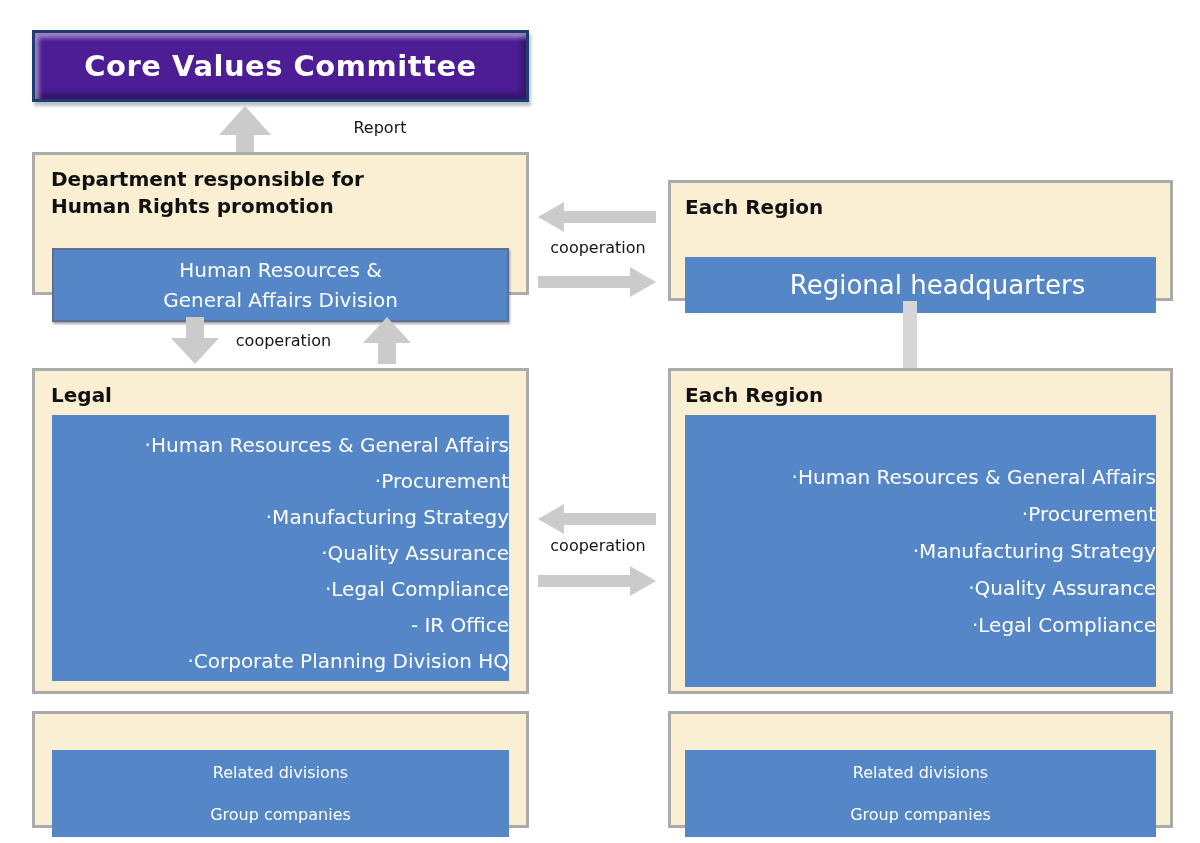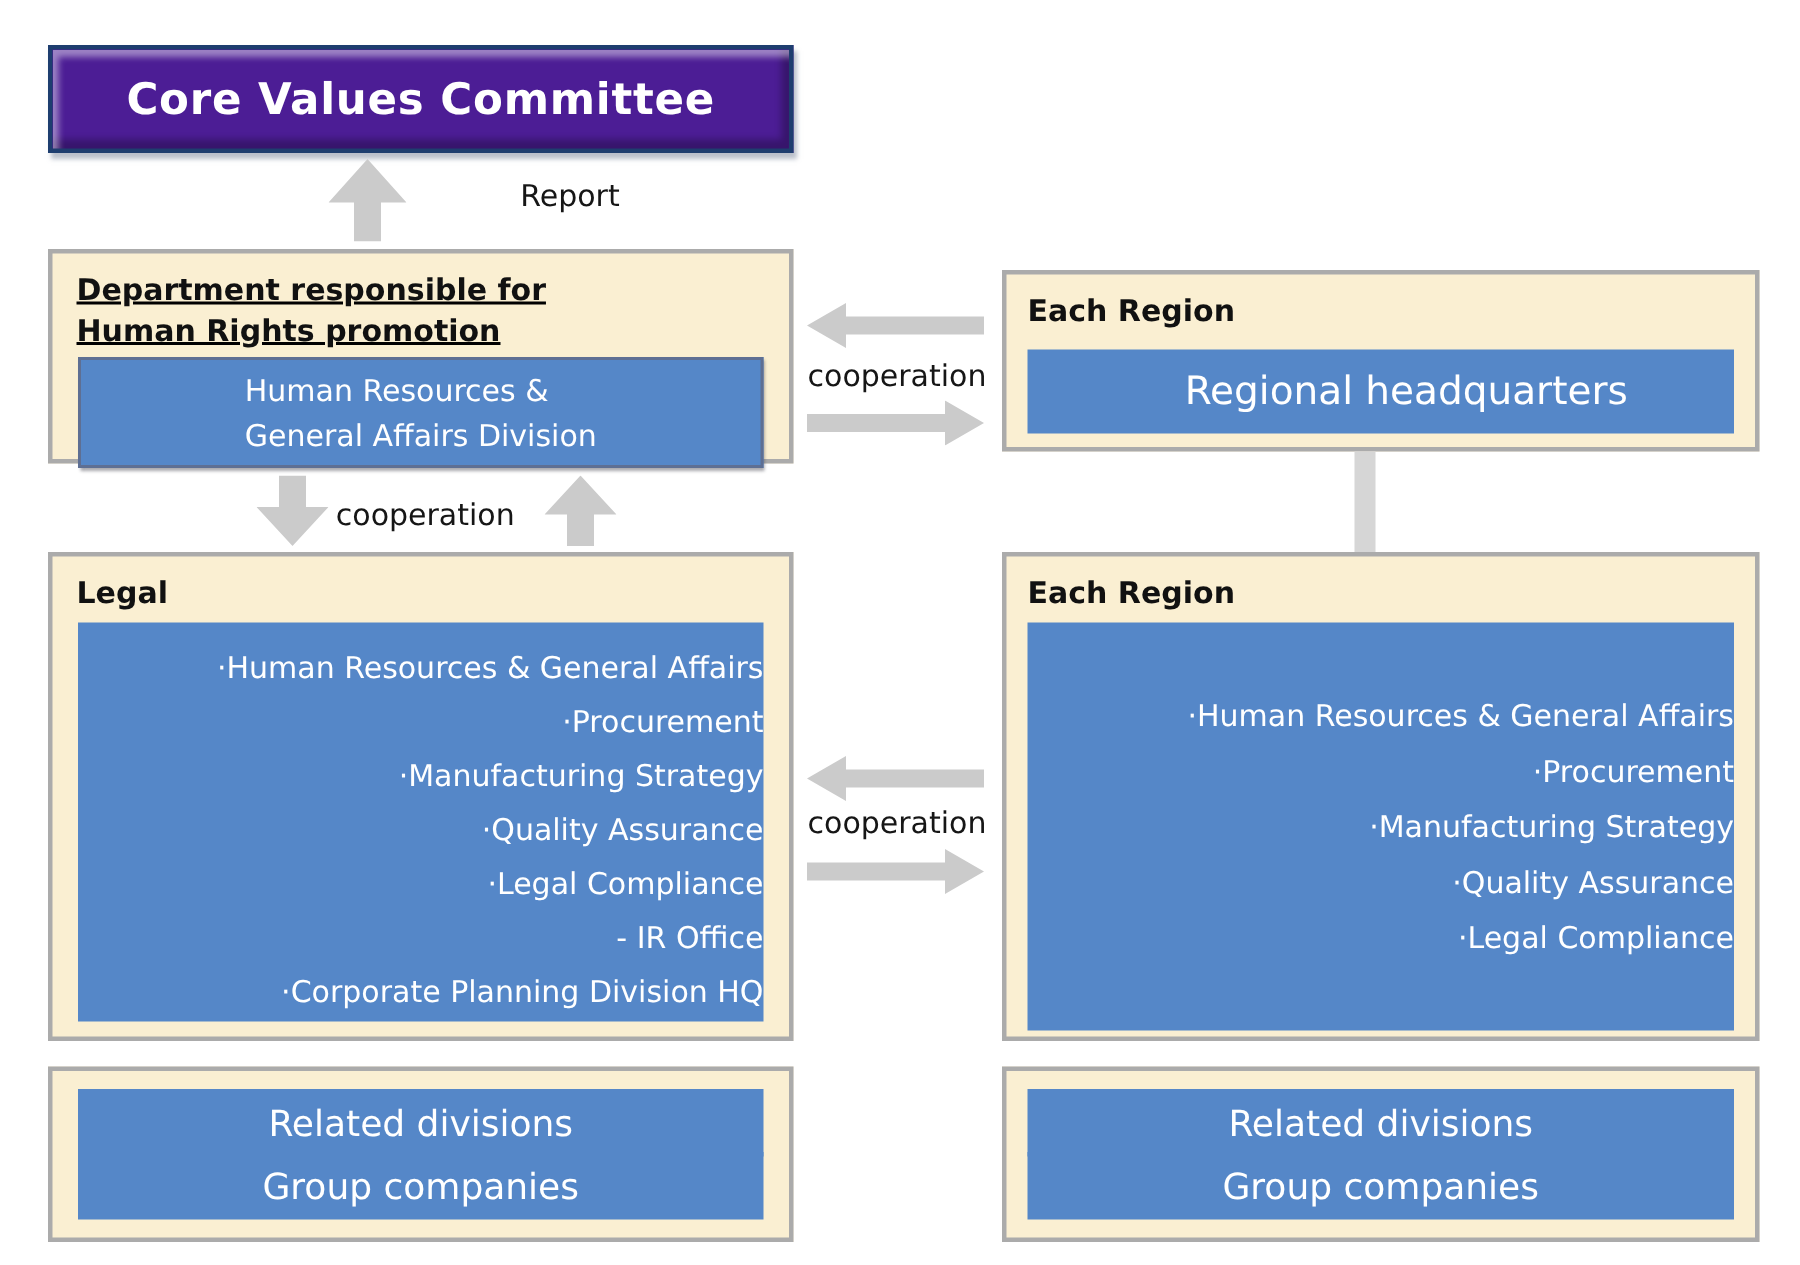--- a/index.html
+++ b/index.html
@@ -23,61 +23,61 @@
   }
   .panel-title {
     font-weight:bold; color:#111111; font-size:20px; line-height:27px;
     padding:11px 0 0 16px; white-space:pre-line;
   }
 
   
   .bluebox {
     position:absolute; background:#5587C8; color:#ffffff;
   }
-  .center-flex { display:flex; flex-direction:column; align-items:center; justify-content:center; text-align:left; }
+  .center-flex { display:flex; flex-direction:column; align-items:center; justify-content:center; text-align:center;margin-top:24px; }
 
   .dept-division {
     left:17px; top:69px; width:457px; height:74px;
     font-size:20px; line-height:30px; white-space:pre-line;
     border:2px solid #5E6F93; box-shadow:1px 2px 2px rgba(60,60,70,0.45);
   }
   .hq-box { left:14px; top:50px; width:471px; height:56px; font-size:26px;padding-left:34px; }
 
   .list-box { padding-top:12px; }
   .list-item { font-size:20px; line-height:36px; color:#ffffff; white-space:pre; padding-left:16px;text-align:right; }
   .region-list { padding-top:44px; }
   .region-list .list-item { line-height:37px; padding-left:28px; }
 
-  .bar { position:absolute; left:17px; width:457px; height:45px; font-size:24px; }
+  .bar { position:absolute; left:17px; width:457px; height:45px; font-size:16px; }
   .bar-right { left:14px; width:471px; }
   .bar1 { top:12px; }
   .bar2 { top:54px; }
 
   
   .arrow { position:absolute; }
   .coop-label {
-    position:absolute; color:#161616; font-size:20px; text-align:center;
+    position:absolute; color:#161616; font-size:16px; text-align:center;
   }
   .connector { position:absolute; background:#D6D6D6; }
 </style>
 </head>
 <body>
 
 <div class="canvas">
 
   <div class="committee">
     <span>Core Values Committee</span>
   </div>
 
   <svg class="arrow" style="left:219px; top:106px;" width="52" height="55" viewBox="0 0 52 55">
     <polygon points="26,0 52,29 35,29 35,55 17,55 17,29 0,29" fill="#CBCBCB"></polygon>
   </svg>
   <div class="coop-label" style="left:300px; top:118px; width:160px;">Report</div>
 
-  <div class="panel" style="left:32px; top:166px; width:497px; height:143px;text-decoration:underline;">
+  <div class="panel" style="left:32px; top:152px; width:497px; height:143px;">
     <div class="panel-title">Department responsible for
 Human Rights promotion</div>
     <div class="bluebox center-flex dept-division">Human Resources &amp;
 General Affairs Division</div>
   </div>
 
   <svg class="arrow" style="left:538px; top:202px;" width="118" height="30" viewBox="0 0 118 30">
     <polygon points="118,9 26,9 26,0 0,15 26,30 26,21 118,21" fill="#CBCBCB"></polygon>
   </svg>
   <div class="coop-label" style="left:536px; top:238px; width:124px;">cooperation</div>

